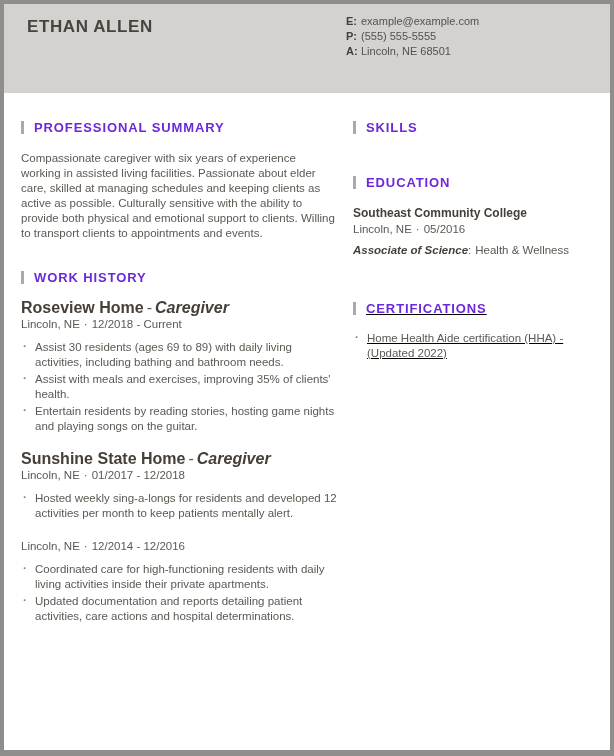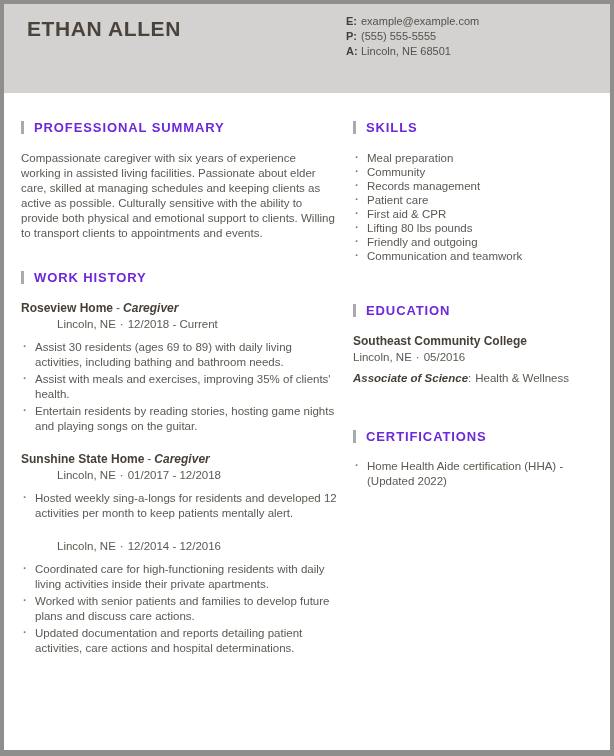--- a/index.html
+++ b/index.html
@@ -19,21 +19,21 @@
   
   .header {
     height: 89px;
     background: #d3d2d0;
     position: relative;
   }
   .name {
     position: absolute;
     left: 23px;
     top: 13px;
-    font-size: 21px;
+    font-size: 17px;
     font-weight: bold;
     letter-spacing: 0.6px;
     color: #49433c;
   }
   .contact {
     position: absolute;
     left: 342px;
     top: 10px;
     font-size: 11px;
     line-height: 15px;
@@ -68,42 +68,42 @@
   .bar {
     width: 3px;
     height: 13px;
     background: #a8aaad;
     margin-right: 10px;
     flex: 0 0 3px;
   }
 
   .sec-work  { margin-top: 29px; }
   .sec-edu   { margin-top: 40px; }
-  .sec-cert  { margin-top: 43px; }
+  .sec-cert  { margin-top: 43px; text-decoration: underline; }
 
   
   .body-text, .bullets li, .job-meta, .edu-meta, .degree-line {
     font-size: 11.5px;
     line-height: 15px;
     color: #5d5852;
   }
   .summary-text { margin-top: 16px; }
 
   
   .job { margin-bottom: 17px; }
   .job:last-child { margin-bottom: 0; }
   .job-title {
-    font-size: 12px;
+    font-size: 16px;
     font-weight: bold;
     line-height: 16px;
     color: #453f38;
   }
   .job-title .pos { font-style: italic; }
   .sep { margin: 0 3px; font-weight: normal; color: #5d5852; }
-  .job-meta { line-height: 17px; margin-left: 36px; }
+  .job-meta { line-height: 17px; }
   .dot { margin: 0 4px; }
 
   ul.bullets {
     list-style: none;
     margin-top: 7px;
   }
   ul.bullets li {
     position: relative;
     padding-left: 14px;
     margin-bottom: 2px;
@@ -217,44 +217,33 @@
             <li>Hosted weekly sing-a-longs for residents and developed 12 activities per month to keep patients mentally alert.</li>
           </ul>
         </div>
 
         <div class="job">
           <div class="job-meta">
             <span>Lincoln, NE</span><span class="dot">·</span><span>12/2014 - 12/2016</span>
           </div>
           <ul class="bullets">
             <li>Coordinated care for high-functioning residents with daily living activities inside their private apartments.</li>
-            <li>Worked with senior patients and families to develop future plans and discuss care actions.</li>
             <li>Updated documentation and reports detailing patient activities, care actions and hospital determinations.</li>
           </ul>
         </div>
       </section>
     </div>
 
     <div class="col-right">
 
       <section class="sec">
         <h2 class="sec-h">
           <span class="bar"></span>
           <span>SKILLS</span>
         </h2>
-        <ul class="skills-list">
-          <li>Meal preparation</li>
-          <li>Community</li>
-          <li>Records management</li>
-          <li>Patient care</li>
-          <li>First aid &amp; CPR</li>
-          <li>Lifting 80 lbs pounds</li>
-          <li>Friendly and outgoing</li>
-          <li>Communication and teamwork</li>
-        </ul>
       </section>
 
       <section class="sec sec-edu">
         <h2 class="sec-h">
           <span class="bar"></span>
           <span>EDUCATION</span>
         </h2>
         <div class="school">Southeast Community College</div>
         <div class="edu-meta">
           <span>Lincoln, NE</span><span class="dot">·</span><span>05/2016</span>

